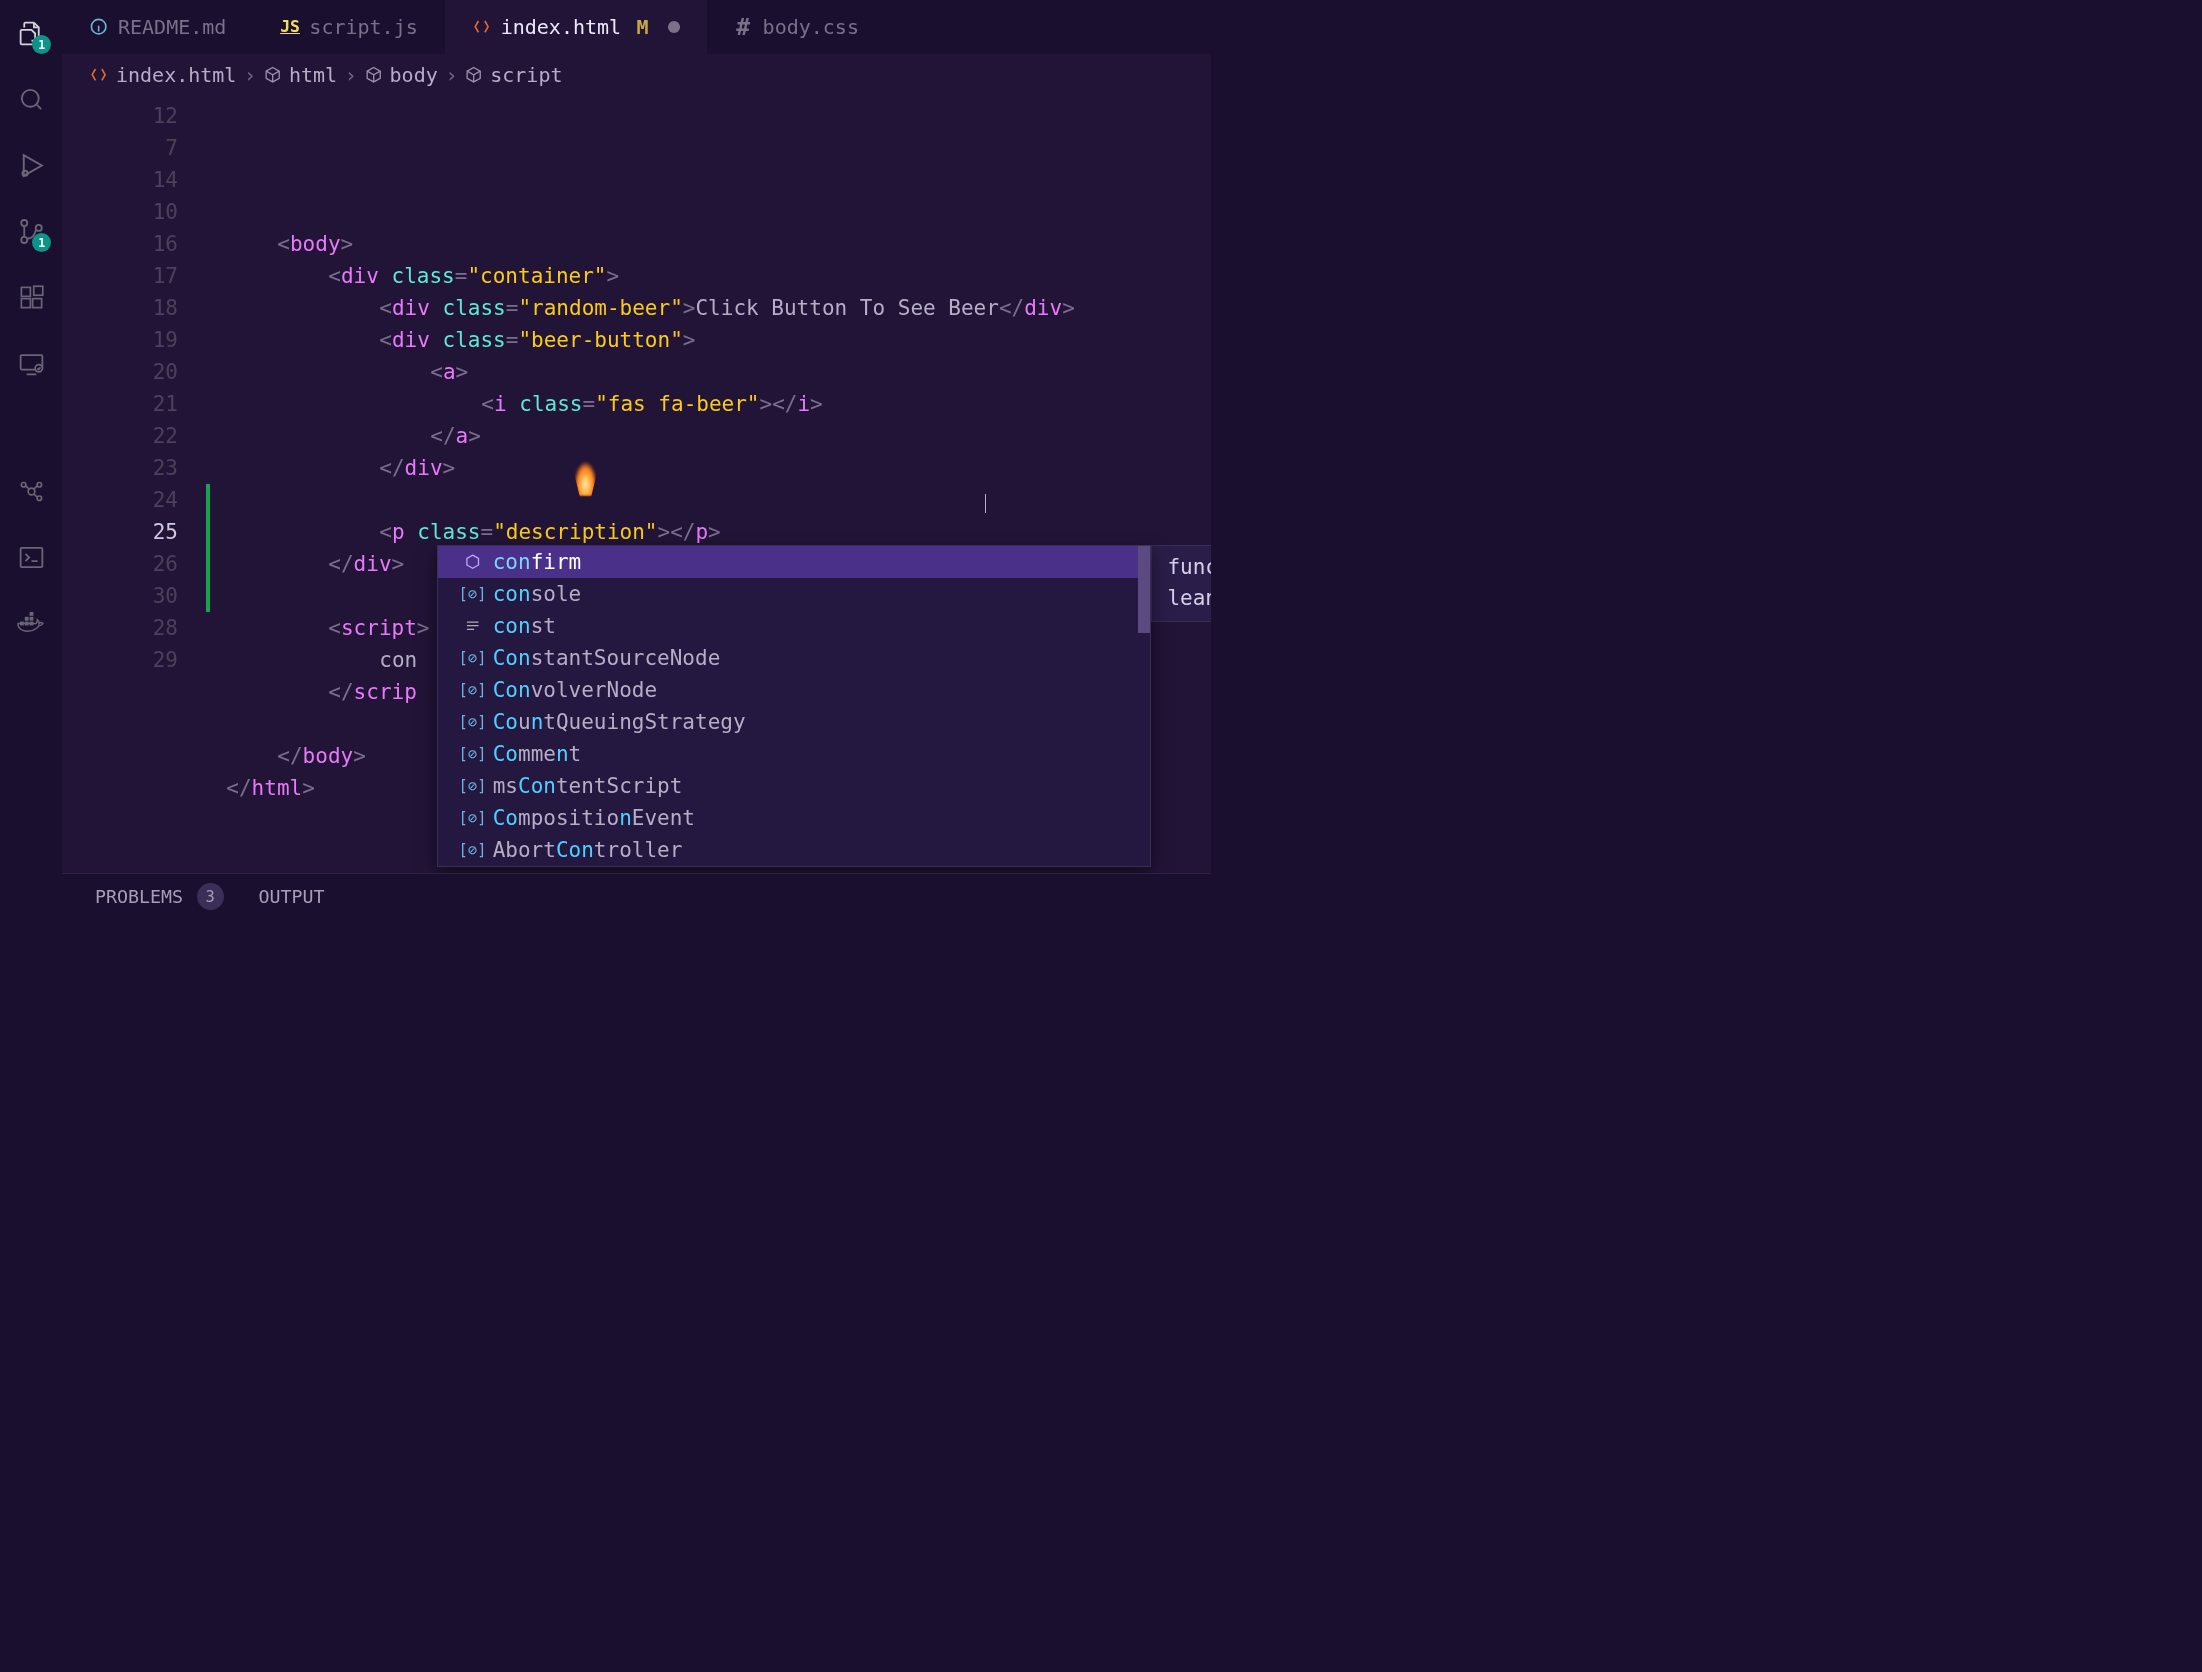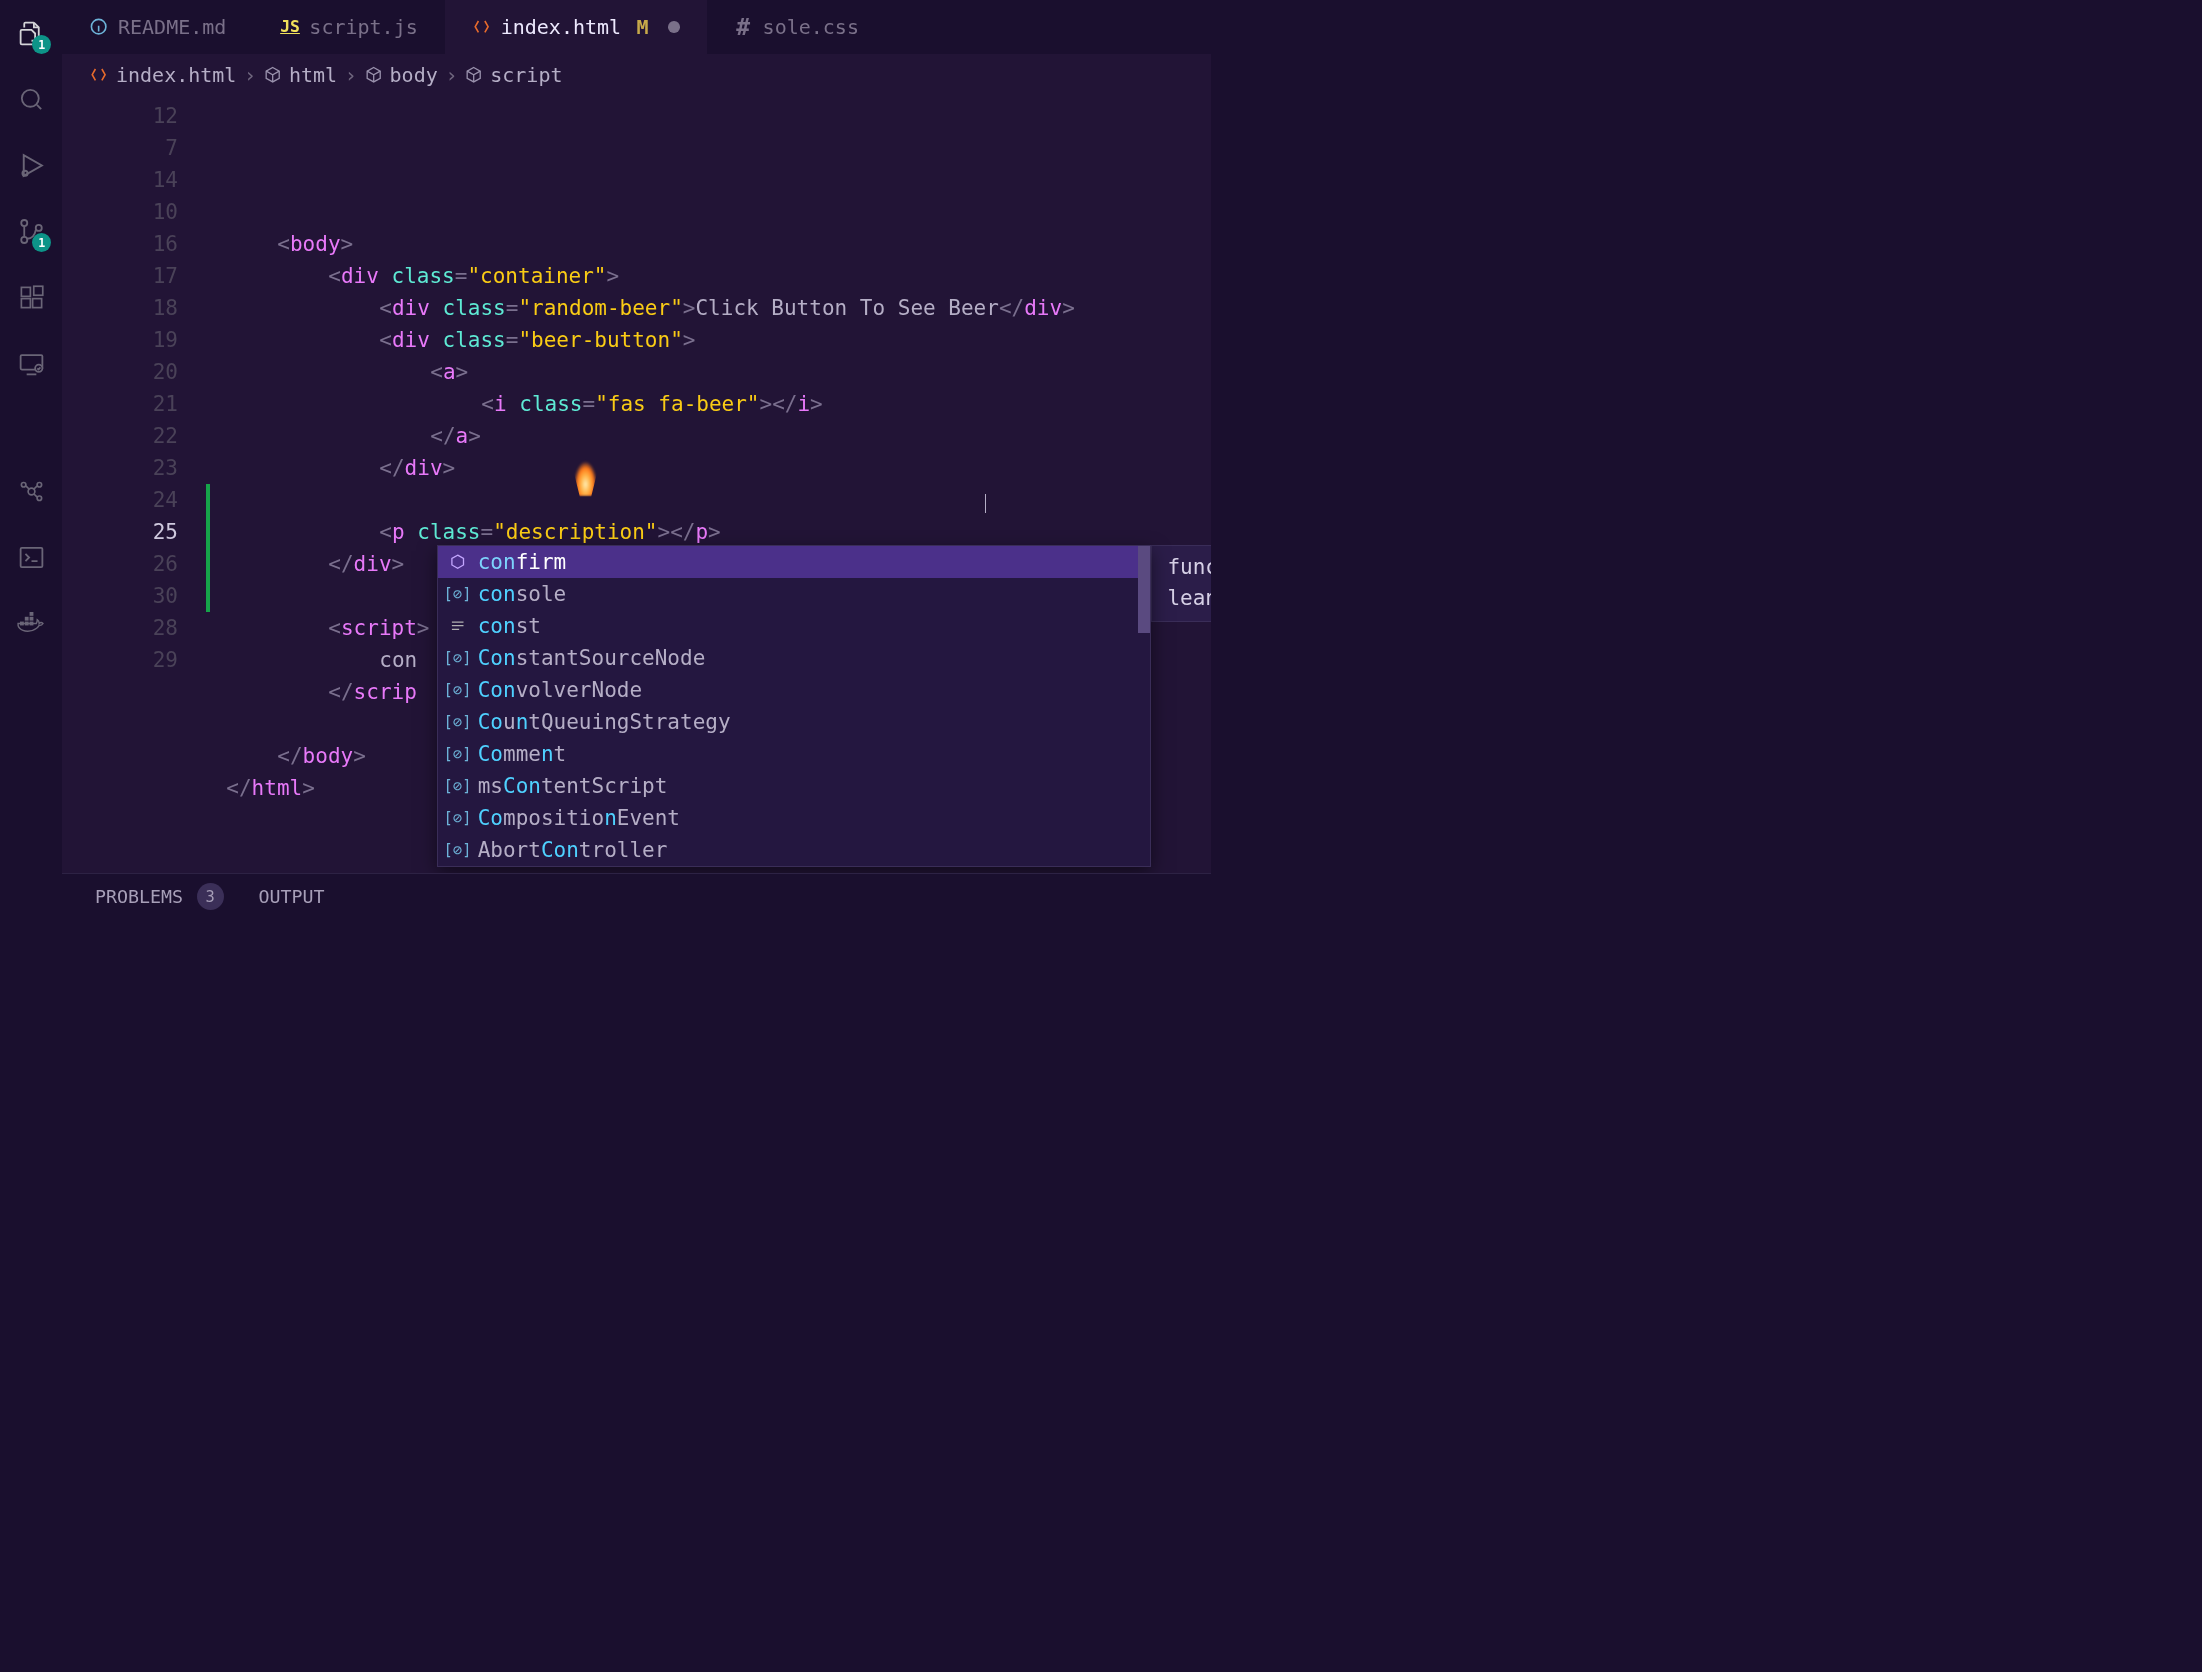--- a/index.html
+++ b/index.html
@@ -165,21 +165,21 @@
     background:#241740;
     border:1px solid #3a2d58;
     box-shadow:0 5.8px 17.4px rgba(0,0,0,.5);
     font-size:21px;
     z-index:5;
   }
   .suggest-row {
     display:flex;
     align-items:center;
     height:32px;
-    padding:0 9px;
+    padding:0 24px;
     gap:9.7px;
     color:#b5aec6;
   }
   .suggest-row.sel { background:#4b308a; color:#fff; }
   .kind-icon {
     width:21px;height:21px;
     display:flex;align-items:center;justify-content:center;
     font-size:14.5px;
     color:#6db3d8;
   }
@@ -328,21 +328,21 @@
           </svg>
         </span>
     <span>index.html</span>
         <span class="dirty-m">M</span>
         <span class="dirty-dot"></span>
       </div>
       <div class="tab">
         <span class="file-icon">
           <span style="color:#7a7089;font-size:23px;font-weight:600;">#</span>
         </span>
-    <span>sole.css</span>
+    <span>body.css</span>
       </div>
     </div>
 
   <div class="breadcrumb">
     <span class="bc-icon">
       <svg width="19.3" height="19.3" viewBox="0 0 24 24" fill="none" stroke="#e86b2c" stroke-width="2">
           <path d="M8 5l-4 7 4 7M16 5l4 7-4 7"></path>
         </svg>
     </span>
     <span class="part">index.html</span>

